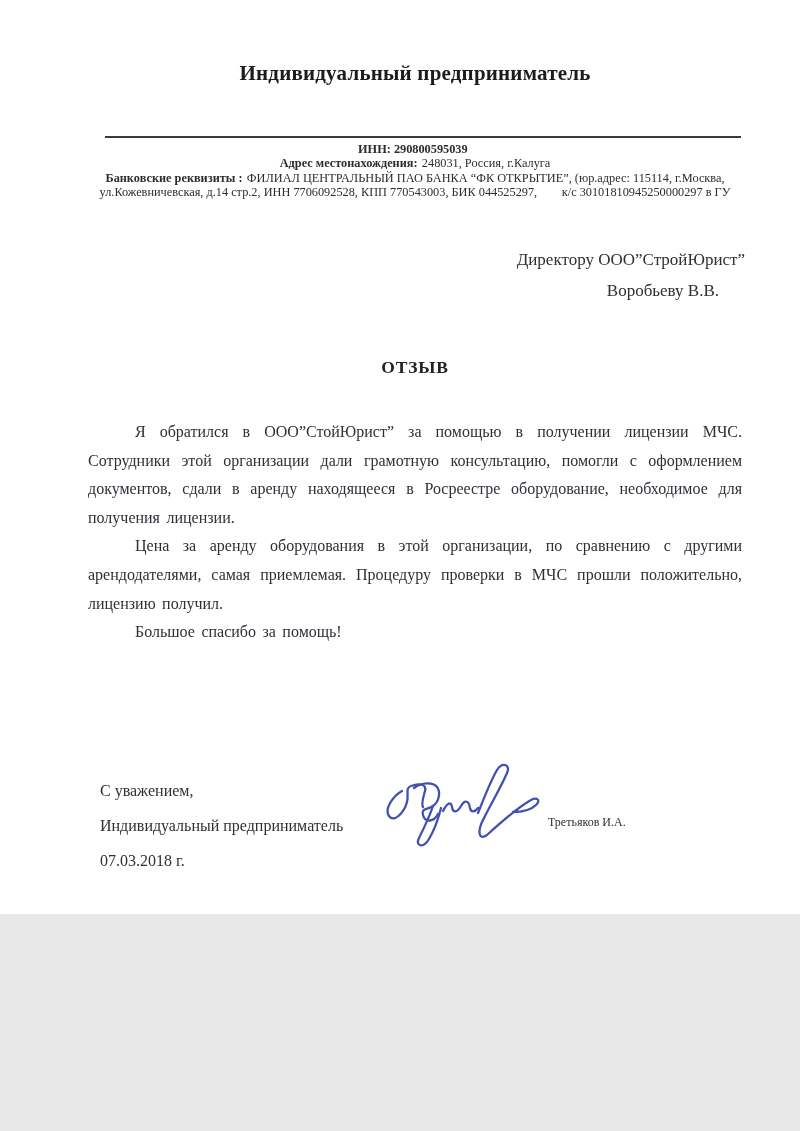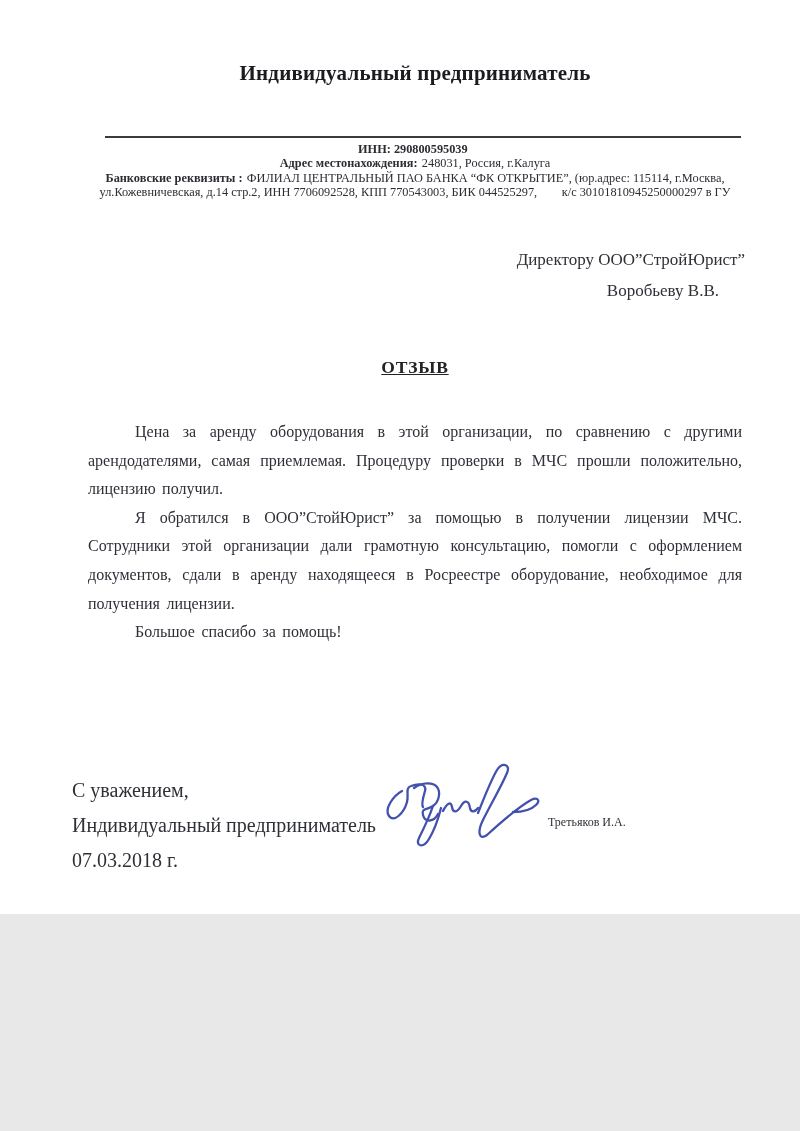--- a/index.html
+++ b/index.html
@@ -60,21 +60,20 @@
 
   
   .review-title {
     position: absolute;
     top: 357px; left: 85px; width: 660px;
     text-align: center;
     font-weight: bold;
     font-size: 17.5px;
     letter-spacing: .8px;
     color: #222227;
-    text-decoration: underline;
   }
 
   
   .body-text {
     position: absolute;
     top: 418px; left: 88px; width: 654px;
     font-size: 16px;
     line-height: 28.6px;
     text-align: justify;
     color: #2e3038;
@@ -82,22 +81,22 @@
   .body-text p {
     margin: 0;
     text-indent: 47px;
     word-spacing: 2.5px;
   }
   .body-text p.no-justify { text-align: left; }
 
   
   .sign-block {
     position: absolute;
-    top: 773px; left: 72px; width: 654px;
-    font-size: 20px;
+    top: 773px; left: 100px; width: 654px;
+    font-size: 16px;
     line-height: 35px;
   }
   .sign-block span { display: block; }
 
   .signer-name {
     position: absolute;
     top: 815px; left: 548px;
     font-size: 12px;
   }
 
@@ -126,22 +125,22 @@
   </div>
 
   <div class="addressee">
     <span>Директору ООО”СтройЮрист”</span>
     <span class="indent-right">Воробьеву В.В.</span>
   </div>
 
   <div class="review-title">ОТЗЫВ</div>
 
   <div class="body-text">
+    <p>Я обратился в ООО”СтойЮрист” за помощью в получении лицензии МЧС. Сотрудники этой организации дали грамотную консультацию, помогли с оформлением документов, сдали в аренду находящееся в Росреестре оборудование, необходимое для получения лицензии.</p>
     <p>Цена за аренду оборудования в этой организации, по сравнению с другими арендодателями, самая приемлемая. Процедуру проверки в МЧС прошли положительно, лицензию получил.</p>
-    <p>Я обратился в ООО”СтойЮрист” за помощью в получении лицензии МЧС. Сотрудники этой организации дали грамотную консультацию, помогли с оформлением документов, сдали в аренду находящееся в Росреестре оборудование, необходимое для получения лицензии.</p>
     <p class="no-justify">Большое спасибо за помощь!</p>
   </div>
 
   <div class="sign-block">
     <span>С уважением,</span>
     <span>Индивидуальный предприниматель</span>
     <span>07.03.2018 г.</span>
   </div>
 
   <span class="signer-name">Третьяков И.А.</span>

